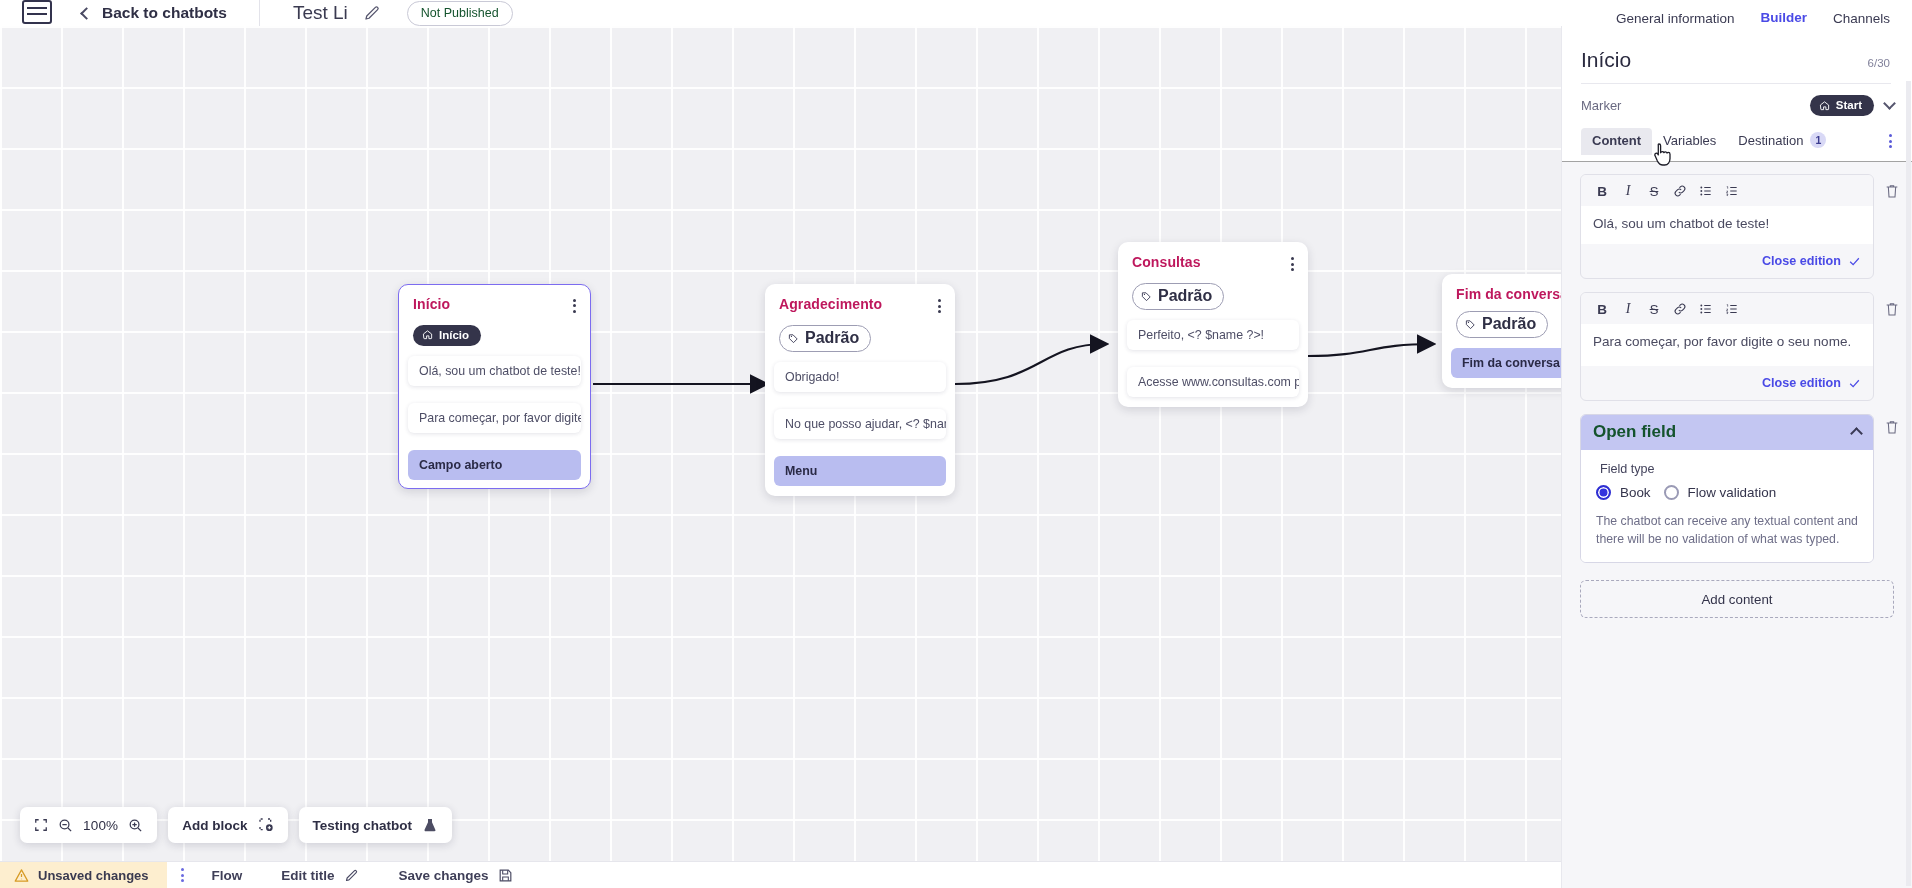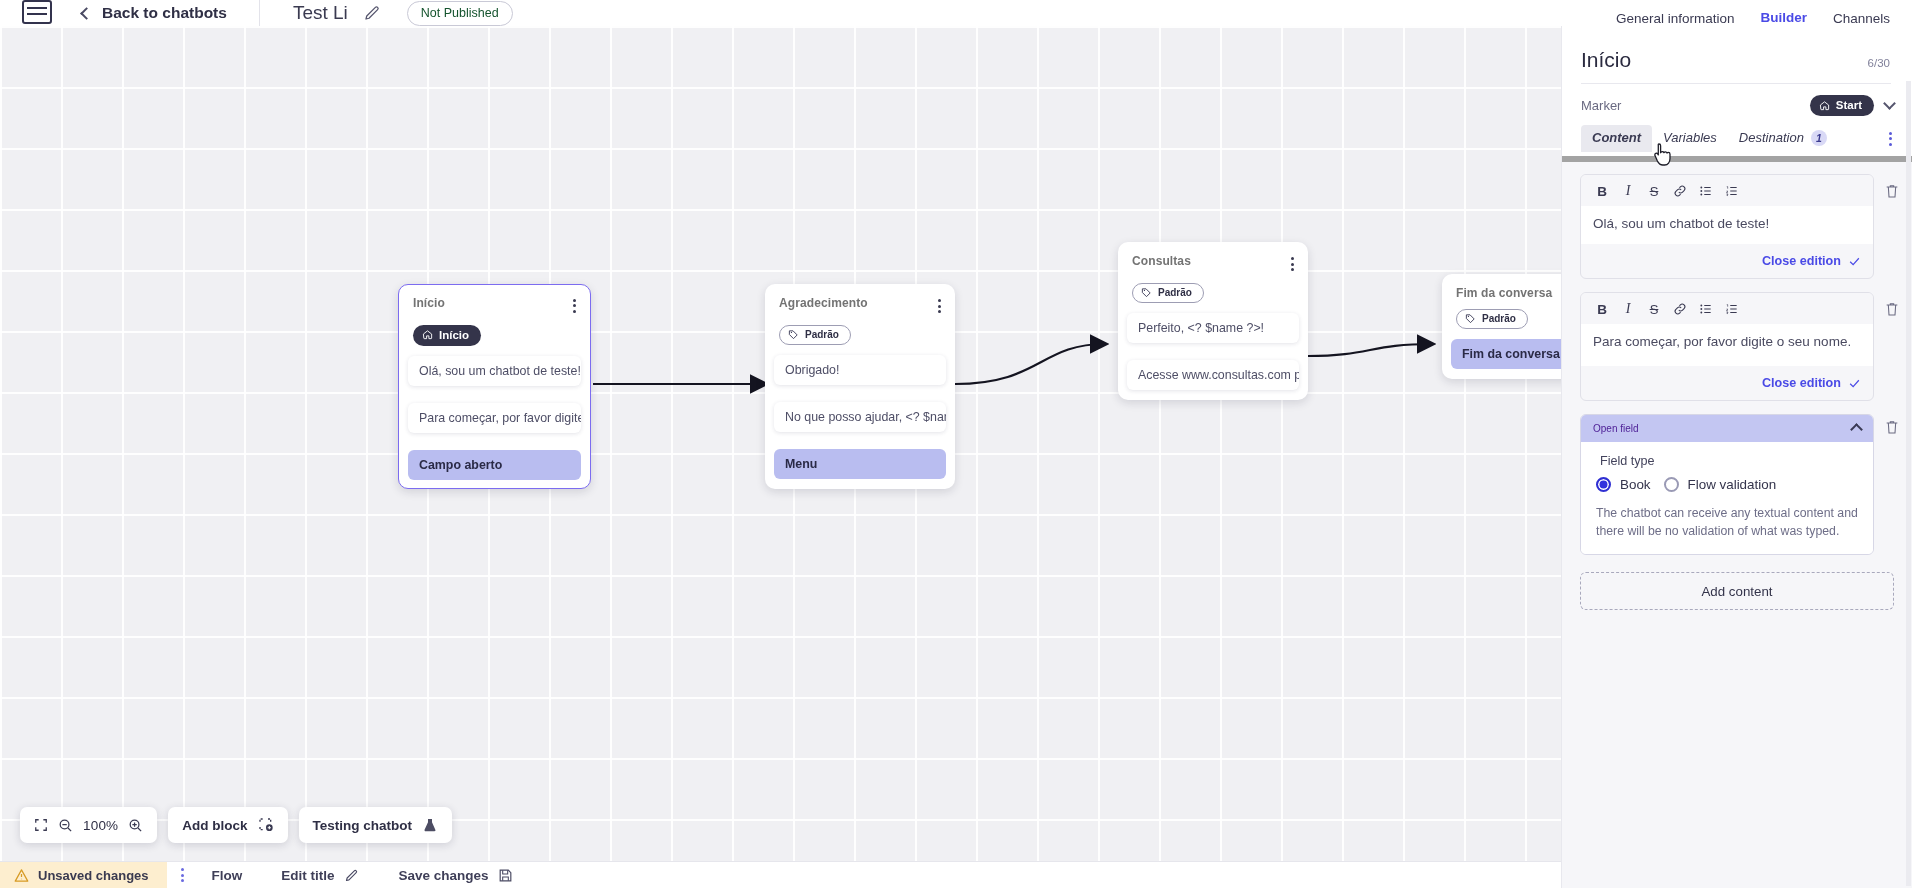--- a/index.html
+++ b/index.html
@@ -63,33 +63,33 @@
   .node {
     position: absolute; background: #ffffff; border-radius: 10px;
     box-shadow: 0 3px 10px rgba(30,30,60,.14);
     padding: 12px 0 10px 0; z-index: 5;
   }
   .node.selected { border: 1.5px solid #7c6cf0; padding: 10.5px 0 8.5px 0; }
   .node-head {
     display: flex; align-items: flex-start; justify-content: space-between;
     padding: 0 12px 0 14px;
   }
-  .node-title { font-size: 12px; font-weight: 700; color: #737373; letter-spacing:.1px;}
+  .node-title { font-size: 14px; font-weight: 700; color: #be185d; letter-spacing:.1px;}
   .kebab { display:flex; flex-direction:column; gap:2.5px; padding: 3px 2px; cursor:pointer; }
   .kebab i { width: 3px; height: 3px; border-radius:50%; background:#3a3a50; display:block; }
   .badge-row { padding: 9px 14px 0; }
   .badge-dark {
     display:inline-flex; align-items:center; gap:6px;
     background:#34344a; color:#fff; border-radius:999px; padding:4px 12px 5px 9px;
     font-size: 11.5px; font-weight: 700;
   }
   .badge-outline {
     display:inline-flex; align-items:center; gap:6px;
     border:1px solid #9d9db3; color:#2f2f45; border-radius:999px; padding:3px 11px 4px 8px;
-    font-size: 10px; font-weight: 700; background:#fff;
+    font-size: 16px; font-weight: 700; background:#fff;
   }
   .msg-list { padding: 10px 9px 0; display:flex; flex-direction:column; gap: 17px; }
   .msg {
     background: #ffffff; border-radius: 6px; padding: 8px 11px;
     font-size: 12.4px; color: #4e4e66; white-space: nowrap; overflow:hidden;
     box-shadow: 0 1px 4px rgba(40,40,80,.13);
   }
   .msg.hl {
     background: #b9bdf0; color: #2a2a46; font-weight: 700; box-shadow:none;
   }
@@ -156,21 +156,21 @@
   .rp-marker-row {
     display:flex; align-items:center; justify-content:space-between;
     padding: 11px 18px 0 19px;
   }
   .rp-marker-label { font-size: 13px; color:#6a6a82; }
   .marker-pill-wrap { display:flex; align-items:center; gap:11px; }
   .chev-down { width:9px; height:9px; border-right:2px solid #55556d; border-bottom:2px solid #55556d; transform: rotate(45deg); margin-top:-4px; cursor:pointer;}
 
   .rp-tabrow {
     display:flex; align-items:center; padding: 0 16px 12px 19px; margin-top: 17px;
-    border-bottom: 6px solid #a3a3a3; position:relative; height: 29px; font-style: italic;
+    border-bottom: 1px solid #a3a3a3; position:relative; height: 29px;
   }
   .sub-tab {
     font-size: 13px; color:#3a3a52; padding: 5px 11px 7px; cursor:pointer; white-space:nowrap;
     display:flex; align-items:center; gap:7px; border-radius: 4px 4px 0 0;
   }
   .sub-tab.active { background:#e9e9ef; font-weight:600; }
   .dest-badge {
     background:#d9d9f6; color:#3b3b8f; font-size:10.5px; font-weight:700;
     border-radius:50%; width:16px; height:16px; display:flex; align-items:center; justify-content:center;
   }
@@ -201,21 +201,21 @@
   }
   .trash { width:16px; height:18px; margin-top: 8px; cursor:pointer; flex:none;}
 
   .field-card {
     flex:1; border-radius:6px; overflow:hidden; border:1px solid #d7d7e6; background:#fff;
   }
   .field-head {
     background:#c3c6f2; padding: 7px 12px 8px; display:flex; align-items:center;
     justify-content:space-between; cursor:pointer;
   }
-  .field-head-label { font-size: 10px; font-weight:400; color:#4c1d95; }
+  .field-head-label { font-size: 17px; font-weight:700; color:#14532d; }
   .chev-up { width:9px; height:9px; border-left:2px solid #3a3a55; border-top:2px solid #3a3a55; transform: rotate(45deg); margin-top:3px;}
   .field-body { padding: 12px 15px 14px; background:#fff; }
   .field-type-label { font-size: 12.6px; color:#43435c; margin-left: 4px; }
   .radio-row { display:flex; align-items:center; gap: 13px; margin-top: 9px; }
   .radio-item { display:flex; align-items:center; gap:9px; cursor:pointer; }
   .radio {
     width: 15px; height:15px; border-radius:50%; border: 2px solid #9a9ab5; background:#fff; flex:none;
   }
   .radio.on { border: 2.5px solid #2f2fd2; background:#3333dd; box-shadow: inset 0 0 0 1.5px #fff; }
   .radio-label { font-size: 13.4px; color:#34344c; }

